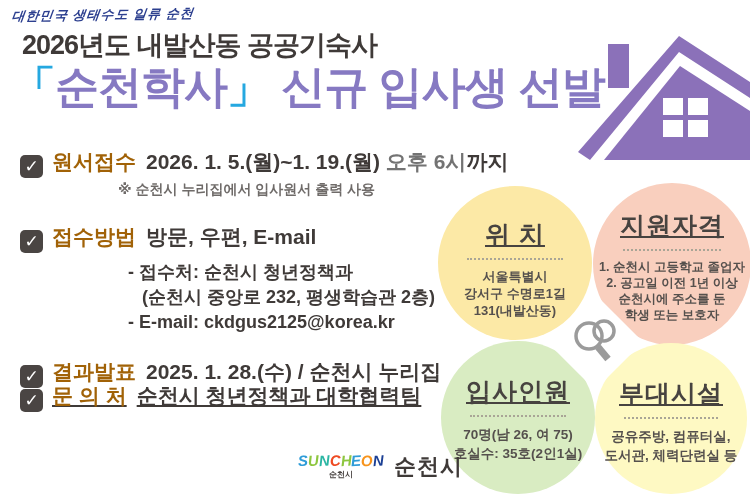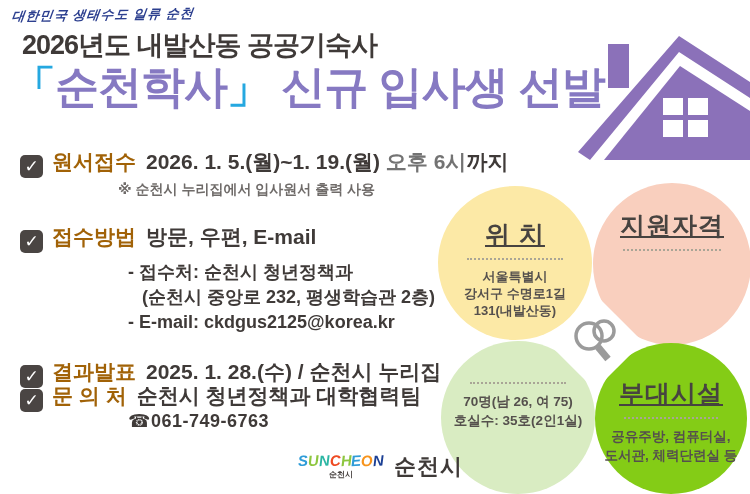--- a/index.html
+++ b/index.html
@@ -33,35 +33,35 @@
     color:#fff;font-size:17px;line-height:23px;text-align:center;vertical-align:-3px;margin-right:9px;font-weight:bold;
   }
   .row .lbl{color:#a16207;margin-right:10px;}
   .row .blue{color:#737373;}
   .row1{top:148px;}
   .note{position:absolute;left:118px;top:181px;font-size:14px;font-weight:600;color:#6f6b69;}
   .row2{top:223px;}
   .sublines{position:absolute;left:128px;top:260px;font-size:18px;font-weight:700;color:#3f3a38;line-height:25px;}
   .sublines .indent{padding-left:14px;}
   .row3{top:342px;margin-top:16px;}
-  .row4{top:382px;}
+  .row4{top:382px;text-decoration:underline;}
   .phone{position:absolute;left:128px;top:410px;font-size:18px;font-weight:800;color:#3f3a38;letter-spacing:.5px;}
   
   .circle{
     position:absolute;border-radius:50%;text-align:center;color:#4b4643;
   }
   .circle .c-title{font-size:25px;font-weight:800;letter-spacing:1px;color:#474340;text-decoration:underline;}
   .circle .dots{width:62%;margin:7px auto 8px auto;border-bottom:2px dotted #a9a596;height:0;}
   .circle .c-lines{font-size:13px;font-weight:800;color:#55504d;line-height:17px;}
   .c0{left:438px;top:186px;width:154px;height:154px;background:#fce9a6;padding-top:32px;}
   .c1{left:593px;top:183px;width:158px;height:162px;background:#f9cfbe;padding-top:26px;}
   .c1 .c-lines{font-size:12.5px;line-height:16px;}
   .c2{left:441px;top:341px;width:154px;height:153px;background:#d9ecc2;padding-top:34px;}
   .c2 .c-lines{font-size:13.5px;line-height:19px;}
-  .c3{left:595px;top:343px;width:152px;height:151px;background:#84cc16;padding-top:34px;}
+  .c3{left:595px;top:343px;width:152px;height:151px;background:#fef9c3;padding-top:34px;}
   .c3 .c-lines{font-size:13.5px;line-height:19px;}
   
   .diamond{position:absolute;left:561px;top:308px;width:68px;height:68px;background:#ffffff;transform:rotate(45deg);}
   .magnifier{position:absolute;left:567px;top:314px;width:56px;height:56px;}
   
   .footer{position:absolute;left:298px;top:452px;display:flex;align-items:center;}
   .sunlogo{display:flex;flex-direction:column;align-items:center;margin-right:10px;}
   .sunletters{font-size:15px;font-weight:800;letter-spacing:0;line-height:14px;font-style:italic;}
   .sunletters span{display:inline-block;transform:rotate(-4deg);}
   .sunlogo .sub{font-size:8px;font-weight:700;color:#4a4543;margin-top:1px;}
@@ -103,36 +103,42 @@
     <div>- E-mail: ckdgus2125@korea.kr</div>
   </div>
 
   <div class="row row3">
     <span class="checkbox">✓</span><span class="lbl">결과발표</span><span>2025. 1. 28.(수) / 순천시 누리집</span>
   </div>
 
   <div class="row row4">
     <span class="checkbox">✓</span><span class="lbl">문 의 처</span><span>순천시 청년정책과 대학협력팀</span>
   </div>
-  <div class="phone">☎061-749-6763</div>
 
   <div class="circle c0">
     <div class="c-title">위 치</div>
     <div class="dots"></div>
     <div class="c-lines">
         <div>서울특별시</div>
         <div>강서구 수명로1길</div>
         <div>131(내발산동)</div>
       </div>
   </div>
   <div class="circle c1">
     <div class="c-title">지원자격</div>
     <div class="dots"></div>
+    <div class="c-lines">
+        <div>1. 순천시 고등학교 졸업자</div>
+        <div>2. 공고일 이전 1년 이상</div>
+        <div>순천시에 주소를 둔</div>
+        <div>학생 또는 보호자</div>
+      </div>
   </div>
   <div class="circle c2">
+    <div class="c-title">입사인원</div>
     <div class="dots"></div>
     <div class="c-lines">
         <div>70명(남 26, 여 75)</div>
         <div>호실수: 35호(2인1실)</div>
       </div>
   </div>
   <div class="circle c3">
     <div class="c-title">부대시설</div>
     <div class="dots"></div>
     <div class="c-lines">

